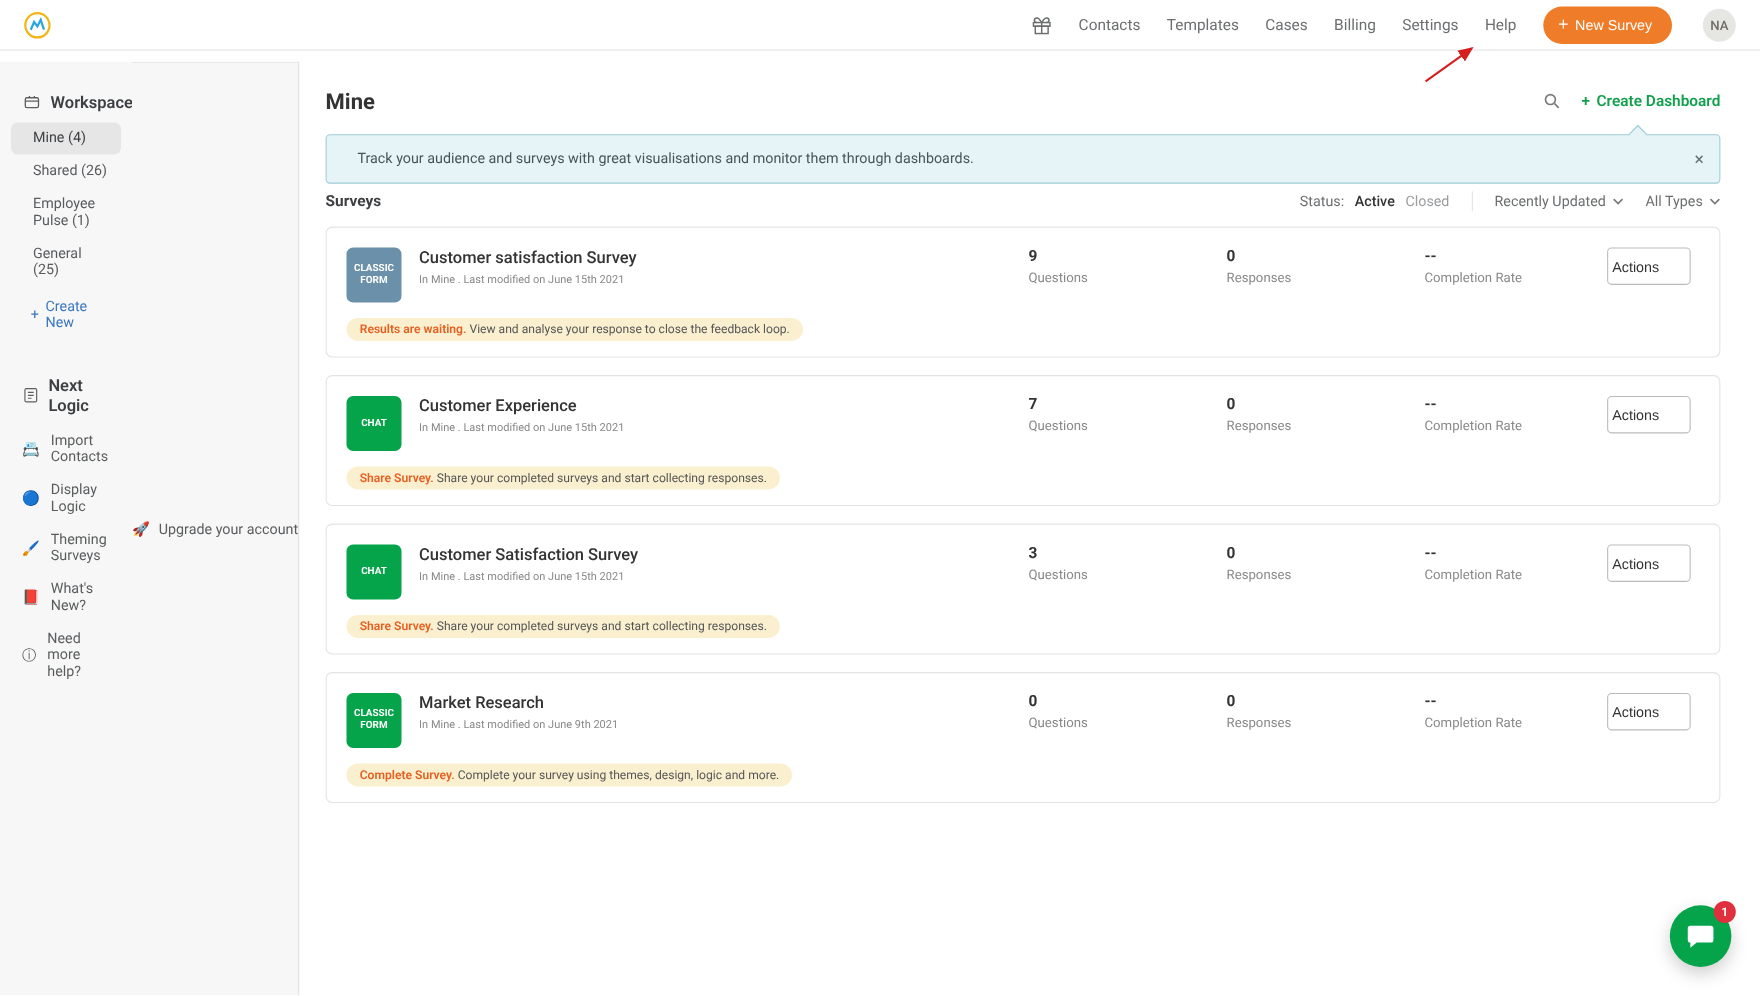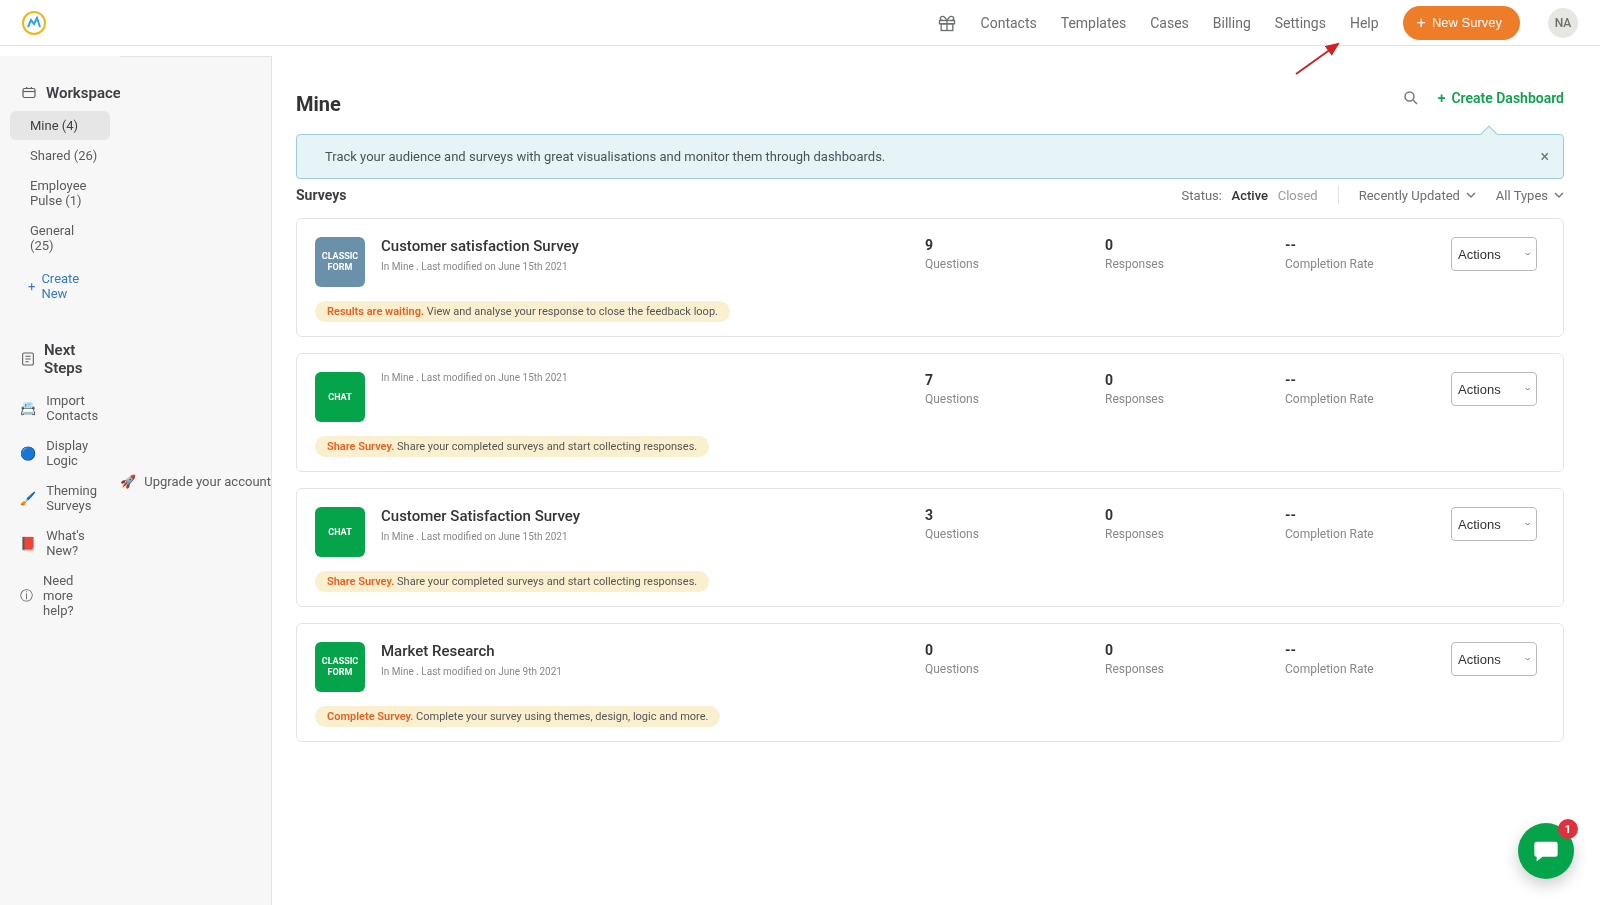--- a/index.html
+++ b/index.html
@@ -122,21 +122,21 @@
   
   .main{
     position:absolute;left:260px;right:0;top:56px;bottom:0;
     padding:24px 36px 30px 36px;
     overflow:auto;
   }
   .page-head{
     display:flex;align-items:center;justify-content:space-between;
     margin-bottom:18px;
   }
-  .page-title{font-size:20px;font-weight:700;color:#333;margin-top:12px;}
+  .page-title{font-size:20px;font-weight:700;color:#333;}
   .page-head-right{display:flex;align-items:center;gap:18px;}
   .search-ic{color:#7a7a7a;cursor:pointer;}
   .create-dash{
     color:var(--accent);font-weight:600;font-size:14px;
     display:flex;align-items:center;gap:6px;cursor:pointer;
   }
   .tip-box{
     border:1px solid var(--blue-tip-border);
     background:var(--blue-tip);
     border-radius:4px;
@@ -186,21 +186,21 @@
     display:flex;gap:70px;margin-left:auto;margin-right:40px;align-items:flex-start;
   }
   .stat{width:110px;}
   .stat-val{font-size:14px;font-weight:700;color:#333;}
   .stat-lbl{color:#888;font-size:12px;margin-top:4px;}
   .actions-btn{
     border:1px solid #babbbc;
     color:#333;
     background:#fff;
     border-radius:4px;
-    height:34px;width:86px;
+    height:34px;width:76px;
     display:flex;align-items:center;justify-content:center;gap:24px;
     cursor:pointer;font-size:13px;
   }
   .row-pill{
     display:inline-block;
     background:var(--warn-bg);
     color:#555;
     border-radius:12px;
     padding:4px 12px;
     font-size:11px;
@@ -287,21 +287,21 @@
     <div class="create-new">
       <span class="plus">+</span>
       <span>Create New</span>
     </div>
 
     <div class="section-header" style="margin-top:22px;">
       <svg width="16" height="16" viewBox="0 0 24 24" fill="none" stroke="#5e5f61" stroke-width="1.6">
           <rect x="4" y="3" width="16" height="18" rx="2"></rect>
           <path d="M8 8h8M8 12h8M8 16h5"></path>
         </svg>
-      <span>Next Steps</span>
+      <span>Next Logic</span>
     </div>
     <div id="steps-list">
         <div class="step-item">
           <span class="emoji">📇</span>
           <span>Import Contacts</span>
         </div>
         <div class="step-item">
           <span class="emoji">🔵</span>
           <span>Display Logic</span>
         </div>
@@ -401,20 +401,21 @@
             <svg width="10" height="10" viewBox="0 0 10 10">
               <path d="M1 3l4 4 4-4" stroke="#555" stroke-width="1.5" fill="none"></path>
             </svg>
           </button>
         </div><div class="row-pill"><span class="lead">Results are waiting.</span><span> View and analyse your response to close the feedback loop.</span></div></div>
       <div class="survey-row"><div class="row-top">
           <div class="badge green">
             <span>CHAT</span>
           </div>
           <div class="row-main">
+            <div class="s-title">Customer Experience</div>
             <div class="s-meta">In Mine . Last modified on June 15th 2021</div>
           </div>
           <div class="row-stats">
             <div class="stat">
               <div class="stat-val">7</div>
               <div class="stat-lbl">Questions</div>
             </div>
             <div class="stat">
               <div class="stat-val">0</div>
               <div class="stat-lbl">Responses</div>

